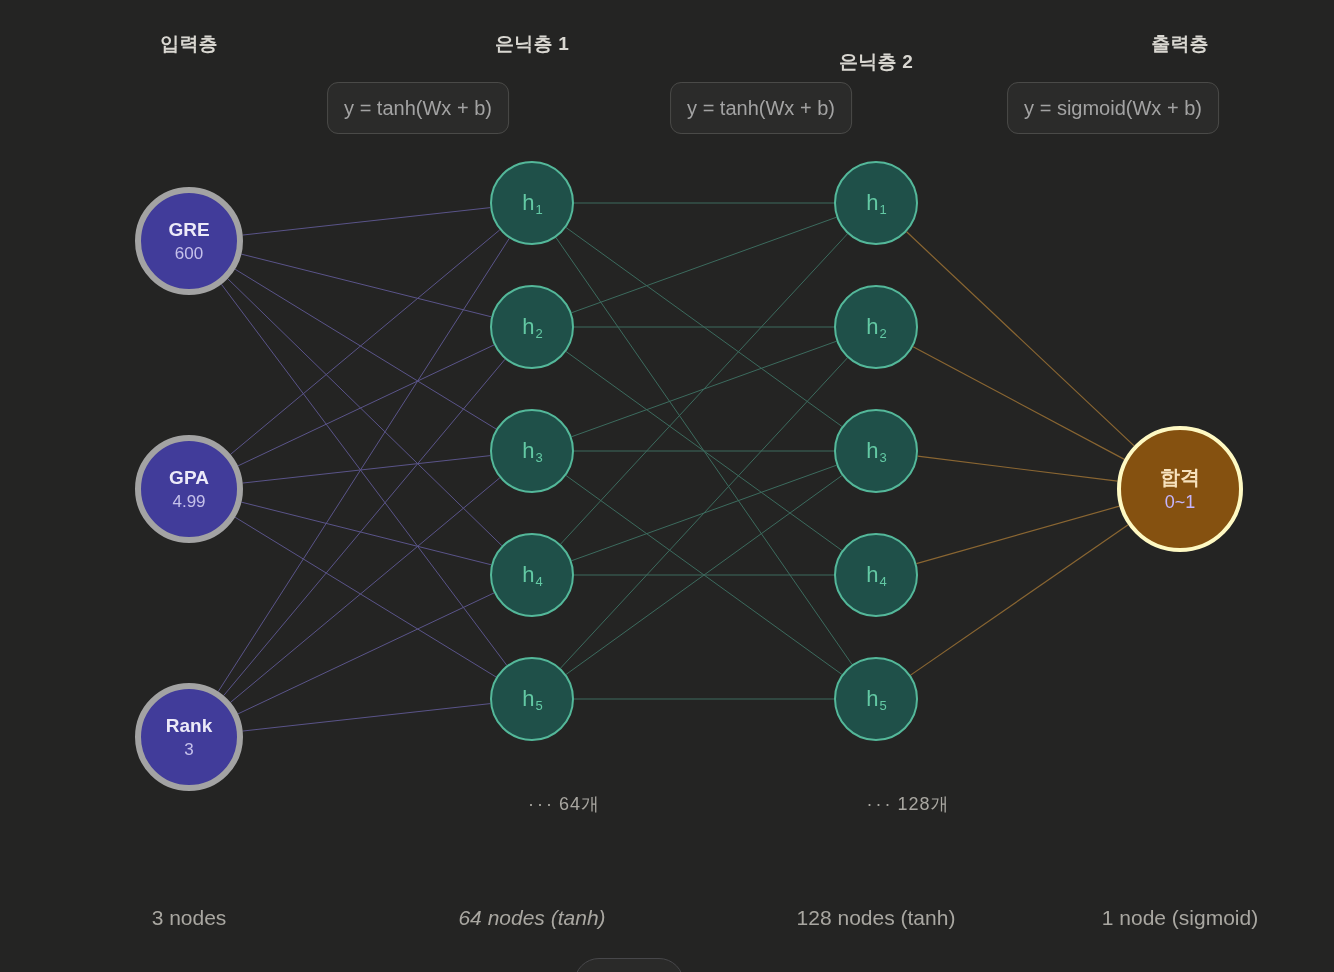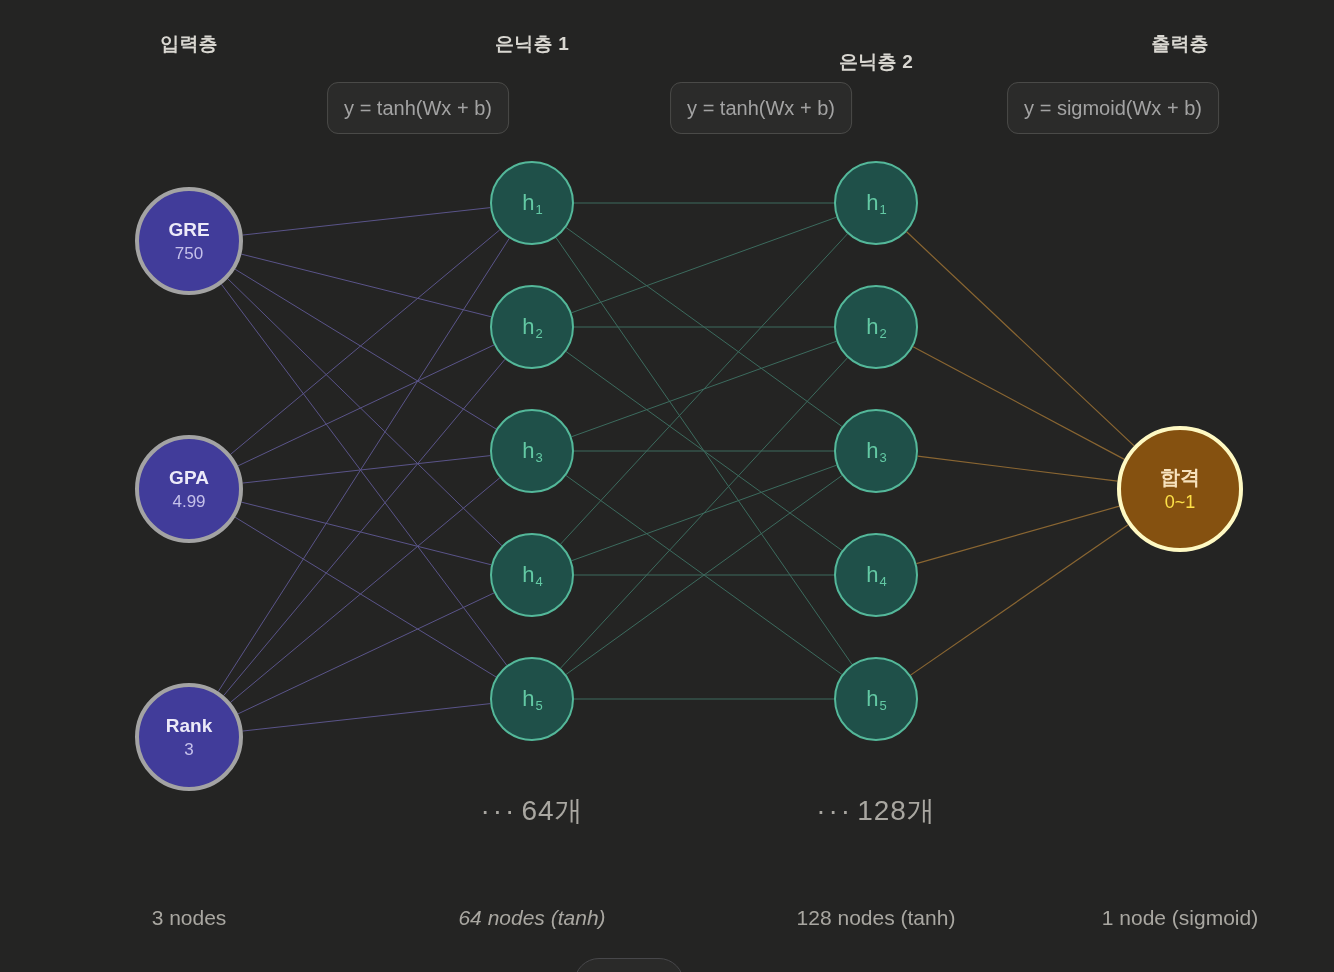--- a/index.html
+++ b/index.html
@@ -73,21 +73,21 @@
     justify-content: center;
     z-index: 3;
     text-align: center;
     line-height: 1.12;
   }
 
   .node-input {
     width: 108px;
     height: 108px;
     background: #413c9a;
-    border: 4px solid #a3a3a3;
+    border: 6px solid #a3a3a3;
   }
   .node-input .n-title {
     font-size: 19px;
     font-weight: 700;
     color: #eceaf8;
   }
   .node-input .n-sub {
     font-size: 17px;
     font-weight: 400;
     color: #c5c1ea;
@@ -120,32 +120,33 @@
     border: 4px solid #fef9c3;
   }
   .node-output .n-title {
     font-size: 20px;
     font-weight: 700;
     color: #f7e2bd;
   }
   .node-output .n-sub {
     font-size: 18px;
     font-weight: 400;
-    color: #fde047;
+    color: #c4b5fd;
     margin-top: 4px;
   }
 
   
   .more-label {
     position: absolute;
     transform: translateX(-50%);
-    font-size: 28px;
+    font-size: 18px;
     color: #a9a7a1;
     white-space: nowrap;
     letter-spacing: 1px;
+    margin-left: 32px;
   }
   .more-label .dots { letter-spacing: 3px; margin-right: 4px; }
 
   
   .footer-label {
     position: absolute;
     transform: translateX(-50%);
     font-size: 21px;
     color: #a9a7a1;
     white-space: nowrap;
@@ -218,21 +219,21 @@
   <div class="layer-title" style="left:532px; top:31px;">은닉층 1</div>
   <div class="layer-title" style="left:876px; top:31px;margin-top:18px;">은닉층 2</div>
   <div class="layer-title" style="left:1180px; top:31px;">출력층</div>
 
   <div class="formula-box" style="left:418px; top:82px;">y = tanh(Wx + b)</div>
   <div class="formula-box" style="left:761px; top:82px;">y = tanh(Wx + b)</div>
   <div class="formula-box" style="left:1113px; top:82px;">y = sigmoid(Wx + b)</div>
 
   <div class="node node-input" style="left:135px; top:187px;">
     <span class="n-title">GRE</span>
-    <span class="n-sub">750</span>
+    <span class="n-sub">600</span>
   </div>
   <div class="node node-input" style="left:135px; top:435px;">
     <span class="n-title">GPA</span>
     <span class="n-sub">4.99</span>
   </div>
   <div class="node node-input" style="left:135px; top:683px;">
     <span class="n-title">Rank</span>
     <span class="n-sub">3</span>
   </div>
 

